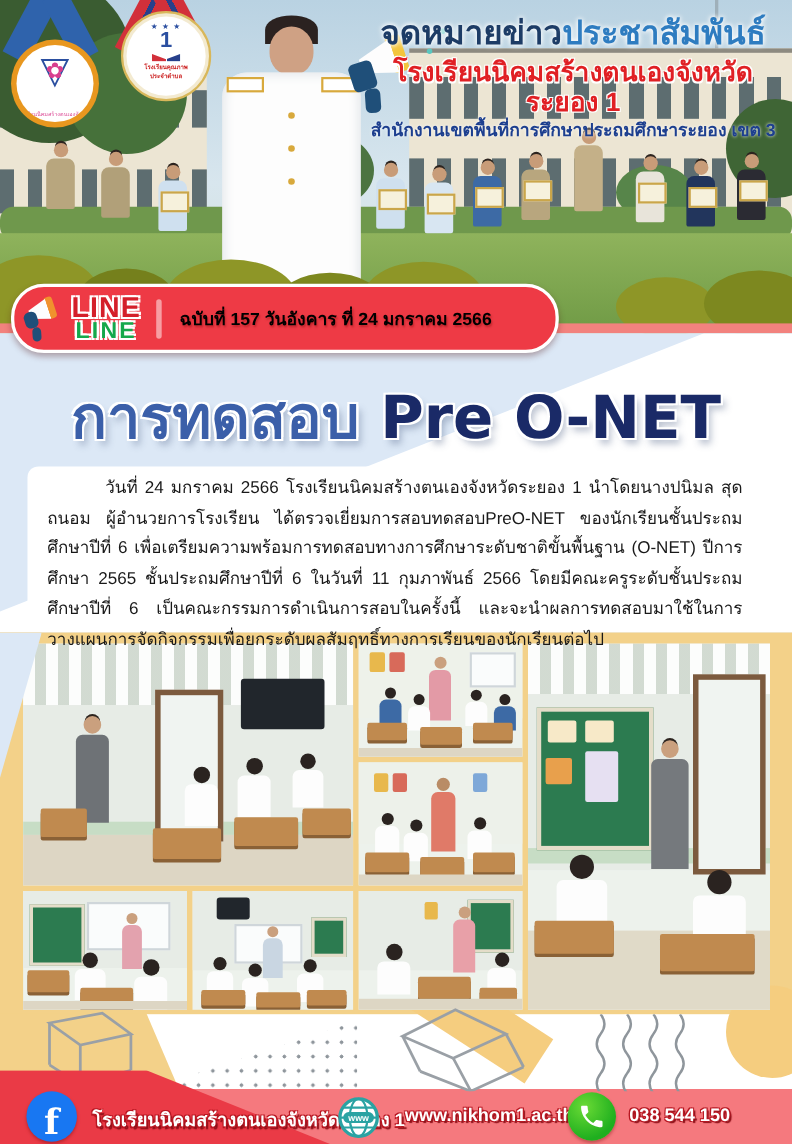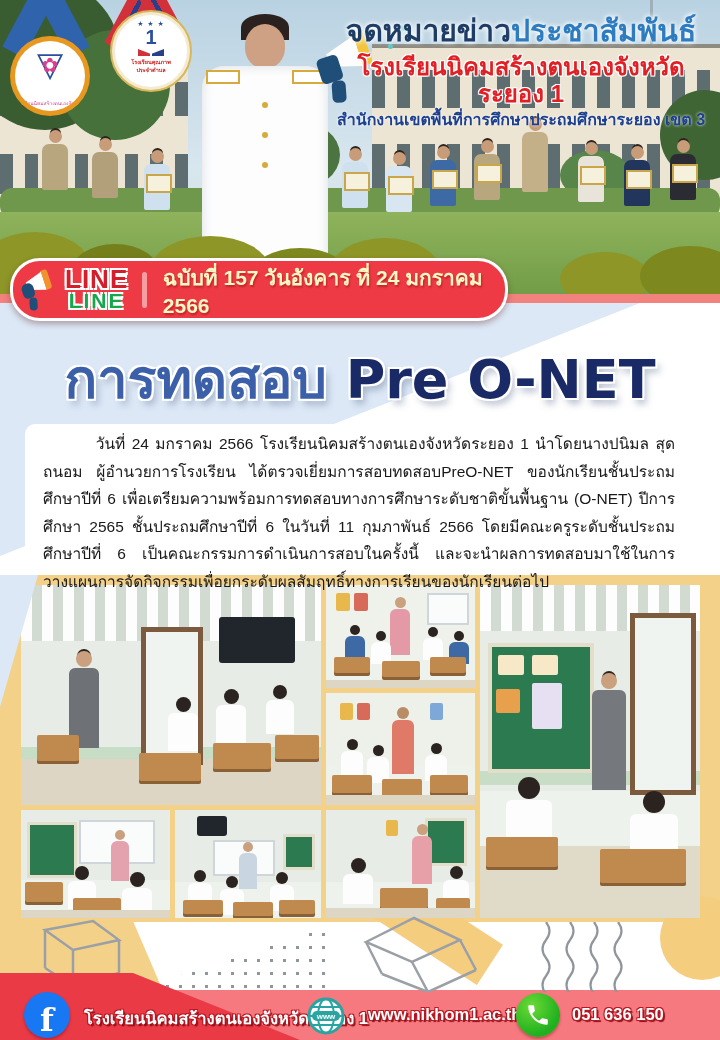--- a/index.html
+++ b/index.html
@@ -65,21 +65,21 @@
   
   .red-banner{position:absolute;left:10px;top:258px;width:492px;height:57px;background:#ee3a45;
               border:3px solid #fff;border-radius:30px;box-shadow:0 3px 6px rgba(80,20,20,.35);
               display:flex;align-items:center;z-index:6;}
   .obec-wrap{position:relative;margin-left:52px;text-align:center;line-height:.9;}
   .obec{font-size:26px;font-weight:800;color:#d41f2a;letter-spacing:1px;
         text-shadow:-2px -2px 0 #fff,2px -2px 0 #fff,-2px 2px 0 #fff,2px 2px 0 #fff;}
   .line{font-size:21px;font-weight:800;color:#15a84b;letter-spacing:2px;
         text-shadow:-2px -2px 0 #fff,2px -2px 0 #fff,-2px 2px 0 #fff,2px 2px 0 #fff;}
   .divider{width:5px;height:36px;background:rgba(255,255,255,.5);border-radius:3px;margin:0 16px 0 14px;}
-  .issue{color:#fef9c3;font-weight:bold;font-size:21px;text-shadow:1px 2px 2px rgba(120,0,0,.4);}
+  .issue{color:#000000;font-weight:bold;font-size:16px;text-shadow:1px 2px 2px rgba(120,0,0,.4);}
 
   
   .mid{position:absolute;left:0;top:303px;width:720px;height:272px;background:#dce8f6;}
   .mid-white{position:absolute;left:0;top:0;width:720px;height:272px;background:#fff;
              clip-path:polygon(640px 0,720px 0,720px 272px,0 272px,0 253px);}
   .big-title{position:absolute;left:0;top:336px;width:720px;text-align:center;z-index:4;
              font-family:"DejaVu Sans",sans-serif;font-weight:800;font-size:54px;letter-spacing:0;}
   .big-title .p1{color:#3b5fa9;}
   .big-title .p2{color:#1a2a67;}
   .big-title span{text-shadow:-2px -2px 0 #fff,2px -2px 0 #fff,-2px 2px 0 #fff,2px 2px 0 #fff,4px 6px 7px rgba(60,80,120,.35);}
@@ -513,15 +513,15 @@
     <path d="M3,20 H37 M6,11 H34 M6,29 H34" stroke="#2aa3a3" stroke-width="2" fill="none"></path>
     <rect x="6" y="15" width="28" height="10" rx="5" fill="#2aa3a3"></rect>
     <text x="20" y="23" text-anchor="middle" font-size="8" font-family="Liberation Sans, sans-serif" font-weight="bold" fill="#fff">www</text>
   </svg>
   <div class="ftxt" style="left:368px;top:1005px;">www.nikhom1.ac.th</div>
   <div class="icircle ph" style="left:516px;top:993px;width:44px;height:44px;">
     <svg width="26" height="26" viewBox="0 0 24 24">
         <path fill="#fff" d="M6.6,10.8c1.4,2.7,3.9,5.2,6.6,6.6l2.2-2.2c0.3-0.3,0.7-0.4,1-0.2c1.1,0.4,2.3,0.6,3.6,0.6c0.6,0,1,0.4,1,1V20c0,0.6-0.4,1-1,1C11,21,3,13,3,4c0-0.6,0.4-1,1-1h3.5c0.6,0,1,0.4,1,1c0,1.2,0.2,2.4,0.6,3.6c0.1,0.3,0,0.7-0.2,1L6.6,10.8z"></path>
       </svg>
   </div>
-  <div class="ftxt" style="left:572px;top:1005px;">051 636 150</div>
+  <div class="ftxt" style="left:572px;top:1005px;">038 544 150</div>
 
 </div>
 
 </body></html>

